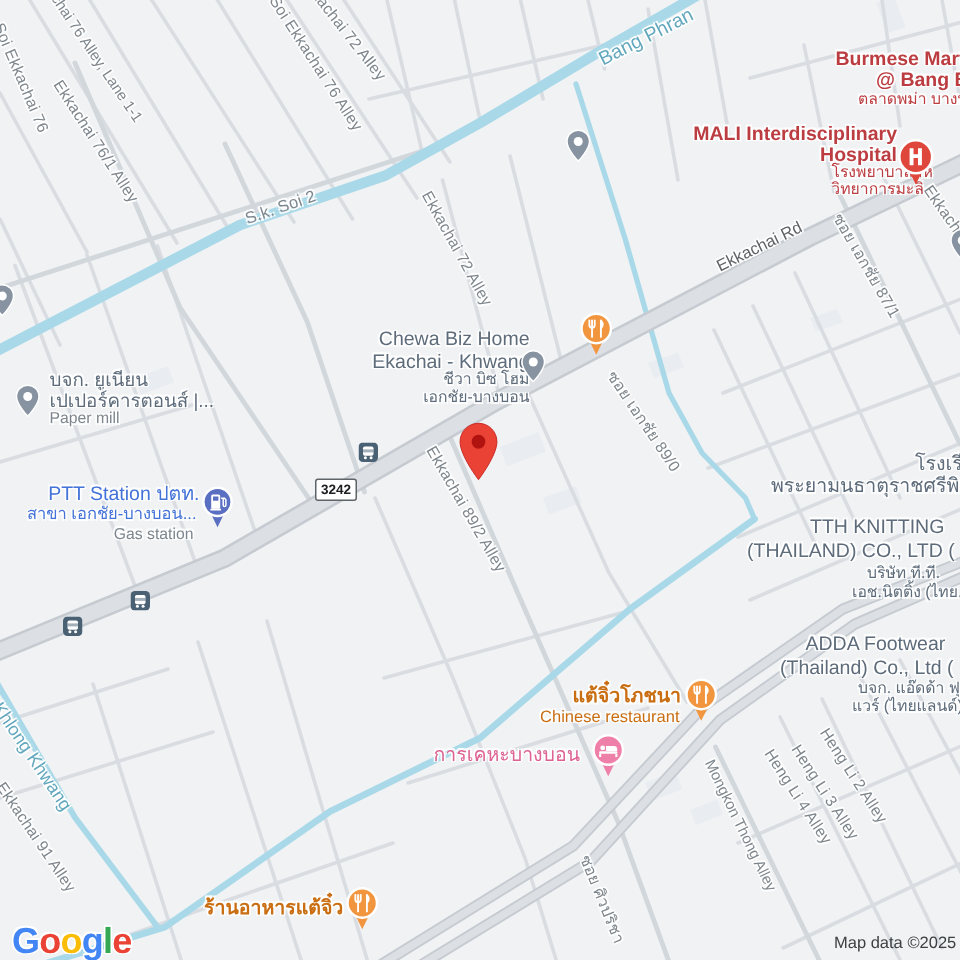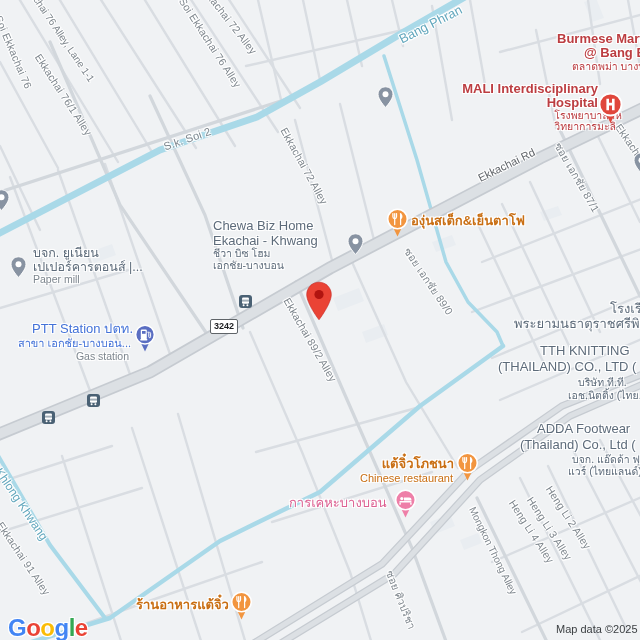--- a/index.html
+++ b/index.html
@@ -21,21 +21,21 @@
   .poi-orange{color:#c96e12;font-weight:bold;font-size:13px}
   .poi-orange-sub{color:#c96e12;font-size:11px}
   .poi-blue{color:#4372d8;font-size:13px}
   .poi-blue-sub{color:#4372d8;font-size:11px}
   .poi-pink{color:#dd6192;font-size:13px}
   .cat-sub{color:#7d868e;font-size:10.5px}
   .micon{position:absolute}
   .shield{position:absolute;width:26px;height:13px;background:#fff;border:1px solid #5f6468;
           border-radius:2px;font-size:9px;font-weight:bold;color:#202124;text-align:center;line-height:13px}
   .ta-r{text-align:right}
-  .ta-c{text-align:left}
+  .ta-c{text-align:right}
   #google-logo{position:absolute;left:8px;top:614px;font-size:24px;font-weight:bold;letter-spacing:-0.5px;
           text-shadow:-1px -1px 0 #fff,1px -1px 0 #fff,-1px 1px 0 #fff,1px 1px 0 #fff}
   .gl-b{color:#4285F4}.gl-r{color:#EA4335}.gl-y{color:#FBBC05}.gl-g{color:#34A853}
   #map-attrib{position:absolute;left:556px;top:623px;font-size:11px;color:#3c4043}
 </style>
 </head>
 <body>
 
 <div id="map-canvas">
 
@@ -185,21 +185,20 @@
   <svg class="micon" style="left:386px;top:208px" width="23" height="29" viewBox="0 0 23 29">
       <path d="M11.5 28.5 7.6 20.5h7.8Z" fill="#F2953F"></path>
       <circle cx="11.5" cy="11" r="9.8" fill="#F2953F" stroke="#fff" stroke-width="1.6"></circle>
       <g stroke="#fff" stroke-width="1.25" stroke-linecap="round" fill="none">
         <path d="M8.7 5.6v11"></path>
         <path d="M6.9 5.6v3.1a1.8 1.8 0 0 0 3.6 0V5.6"></path>
         <path d="M14.6 5.6v11"></path>
       </g>
       <path d="M14.6 5.4c2.2.6 2.6 4.8.1 5.9Z" fill="#fff"></path>
     </svg>
-  <div class="lbl poi-orange" style="left:411px;top:214px">องุ่นสเต็ก&amp;เย็นตาโฟ</div>
 
   <div class="lbl poi-blue ta-r" style="left:0px;top:322px;width:133px">PTT Station ปตท.</div>
   <div class="lbl poi-blue-sub ta-r" style="left:0px;top:337px;width:131px">สาขา เอกชัย-บางบอน...</div>
   <div class="lbl cat-sub ta-r" style="left:0px;top:351px;width:129px">Gas station</div>
   <svg class="micon" style="left:134px;top:324px" width="22" height="28" viewBox="0 0 22 28">
       <path d="M11 27.5 7.3 19.8h7.4Z" fill="#5A6EC2"></path>
       <circle cx="11" cy="10.6" r="9.4" fill="#5A6EC2" stroke="#fff" stroke-width="1.6"></circle>
       <rect x="6.8" y="5.6" width="6" height="9.6" rx="1" fill="#fff"></rect>
       <rect x="8" y="7" width="3.6" height="2.8" fill="#5A6EC2"></rect>
       <path d="M13.4 8.2h1.4v4.6a.9.9 0 0 0 1.8 0V9.2l-1.2-1.4" stroke="#fff" stroke-width="1" fill="none"></path>

